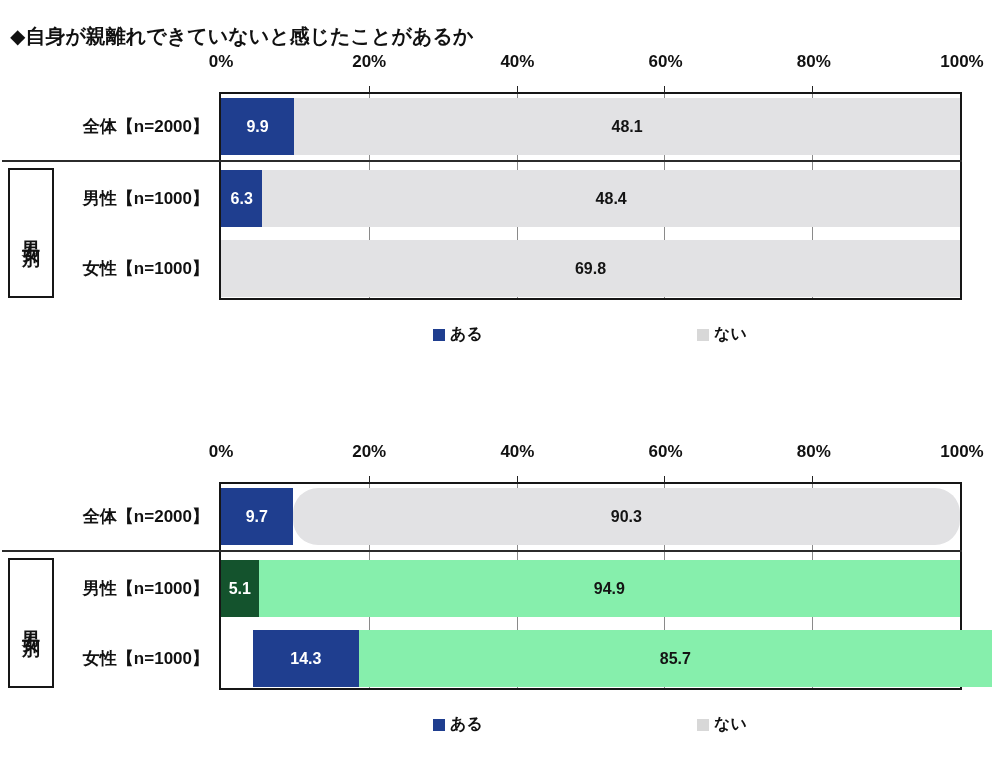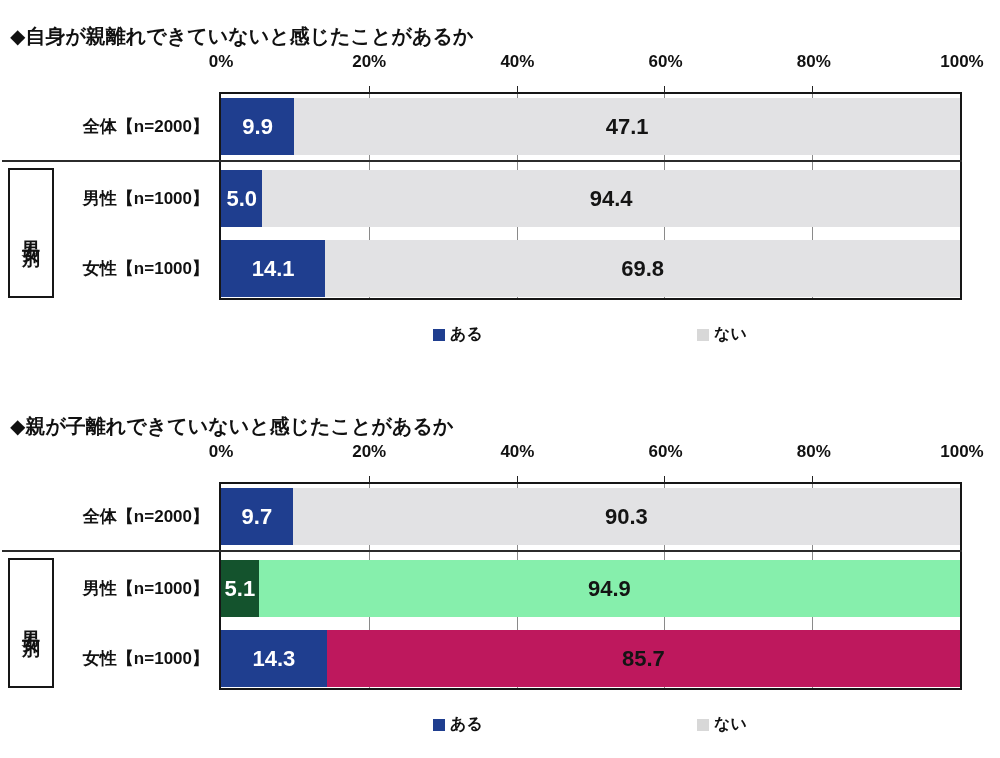--- a/index.html
+++ b/index.html
@@ -26,21 +26,21 @@
   .plot {
     position:absolute; left:219px; top:92px; width:743px; height:208px;
     box-sizing:border-box; border:2px solid #161616; background:#fff;
   }
   .gridline { position:absolute; top:0; bottom:0; width:1px; background:#8a8a8a; }
   .grid-tick { position:absolute; top:-8px; height:7px; width:1px; background:#222; }
 
   .bar-row { position:absolute; left:0; width:100%; display:flex; }
   .seg {
     display:flex; align-items:center; justify-content:center;
-    font-size:22px; font-weight:bold; overflow:visible; white-space:nowrap;
+    font-size:16px; font-weight:bold; overflow:visible; white-space:nowrap;
   }
   .seg-yes { color:#ffffff; }
   .seg-no  { color:#141414; flex:1 1 auto; }
 
   .row-label {
     position:absolute; left:0; width:209px; height:22px; line-height:22px;
     text-align:right; font-size:17px; font-weight:bold; white-space:nowrap;
   }
 
   .separator { position:absolute; left:2px; top:160px; width:960px; height:2px; background:#2b2b2b; }
@@ -81,28 +81,27 @@
       <div class="gridline" style="left: 20%;"></div>
       <div class="grid-tick" style="left: 20%;"></div>
       <div class="gridline" style="left: 40%;"></div>
       <div class="grid-tick" style="left: 40%;"></div>
       <div class="gridline" style="left: 60%;"></div>
       <div class="grid-tick" style="left: 60%;"></div>
       <div class="gridline" style="left: 80%;"></div>
       <div class="grid-tick" style="left: 80%;"></div>
       <div class="bar-row" style="top: 4px; height: 57px;">
         <div class="seg seg-yes" style="width: 9.9%; background: rgb(31, 62, 143);">9.9</div>
-        <div class="seg seg-no" style="background: rgb(226, 226, 228);">47.1</div>
+        <div class="seg seg-no" style="background: rgb(226, 226, 228);">48.1</div>
       </div>
       <div class="bar-row" style="top: 76px; height: 57px;">
-        <div class="seg seg-yes" style="width: 5.6%; background: rgb(31, 62, 143);">5.0</div>
-        <div class="seg seg-no" style="background: rgb(226, 226, 228);">94.4</div>
+        <div class="seg seg-yes" style="width: 5.6%; background: rgb(31, 62, 143);">6.3</div>
+        <div class="seg seg-no" style="background: rgb(226, 226, 228);">48.4</div>
       </div>
       <div class="bar-row" style="top: 146px; height: 57px;">
-        <div class="seg seg-yes" style="width: 14.1%; background: rgb(31, 62, 143);">14.1</div>
         <div class="seg seg-no" style="background: rgb(226, 226, 228);">69.8</div>
       </div>
     </div>
   <div class="separator"></div>
   <div class="group-box">
     <span class="group-label">男女別</span>
   </div>
   <div class="legend">
     <div class="legend-item legend-item-yes">
       <span class="legend-swatch swatch-yes" style="background: rgb(31, 62, 143);"></span>
@@ -112,49 +111,48 @@
       <span class="legend-swatch swatch-no" style="background: rgb(216, 216, 216);"></span>
       <span>ない</span>
     </div>
   </div>
 <div class="row-label" style="top: 115.5px;">全体【n=2000】</div>
     <div class="row-label" style="top: 187.5px;">男性【n=1000】</div>
     <div class="row-label" style="top: 257.5px;">女性【n=1000】</div>
   </section>
 
 <section class="chart" id="chart-1">
-  <h2 class="chart-title">◆親が子離れできていないと感じたことがあるか</h2>
   <div class="axis-row">
       <span class="axis-tick-label" style="left: 0%;">0%</span>
       <span class="axis-tick-label" style="left: 20%;">20%</span>
       <span class="axis-tick-label" style="left: 40%;">40%</span>
       <span class="axis-tick-label" style="left: 60%;">60%</span>
       <span class="axis-tick-label" style="left: 80%;">80%</span>
       <span class="axis-tick-label" style="left: 100%;">100%</span>
     </div>
   <div class="plot">
       <div class="gridline" style="left: 20%;"></div>
       <div class="grid-tick" style="left: 20%;"></div>
       <div class="gridline" style="left: 40%;"></div>
       <div class="grid-tick" style="left: 40%;"></div>
       <div class="gridline" style="left: 60%;"></div>
       <div class="grid-tick" style="left: 60%;"></div>
       <div class="gridline" style="left: 80%;"></div>
       <div class="grid-tick" style="left: 80%;"></div>
       <div class="bar-row" style="top: 4px; height: 57px;">
         <div class="seg seg-yes" style="width: 9.7%; background: rgb(31, 62, 143);">9.7</div>
-        <div class="seg seg-no" style="background: rgb(226, 226, 228);">90.3</div>
+        <div class="seg seg-no" style="background: rgb(226, 226, 228); border-radius: 25px;">90.3</div>
       </div>
       <div class="bar-row" style="top: 76px; height: 57px;">
         <div class="seg seg-yes" style="width: 5.1%; background: #14532d;">5.1</div>
         <div class="seg seg-no" style="background: #86efac;">94.9</div>
       </div>
-      <div class="bar-row" style="top: 146px; height: 57px;">
+      <div class="bar-row" style="top: 146px; height: 57px; padding-left: 32px;">
         <div class="seg seg-yes" style="width: 14.3%; background: rgb(31, 62, 143);">14.3</div>
-        <div class="seg seg-no" style="background: #be185d;">85.7</div>
+        <div class="seg seg-no" style="background: #86efac;">85.7</div>
       </div>
     </div>
   <div class="separator"></div>
   <div class="group-box">
     <span class="group-label">男女別</span>
   </div>
   <div class="legend">
     <div class="legend-item legend-item-yes">
       <span class="legend-swatch swatch-yes" style="background: rgb(31, 62, 143);"></span>
       <span>ある</span>

